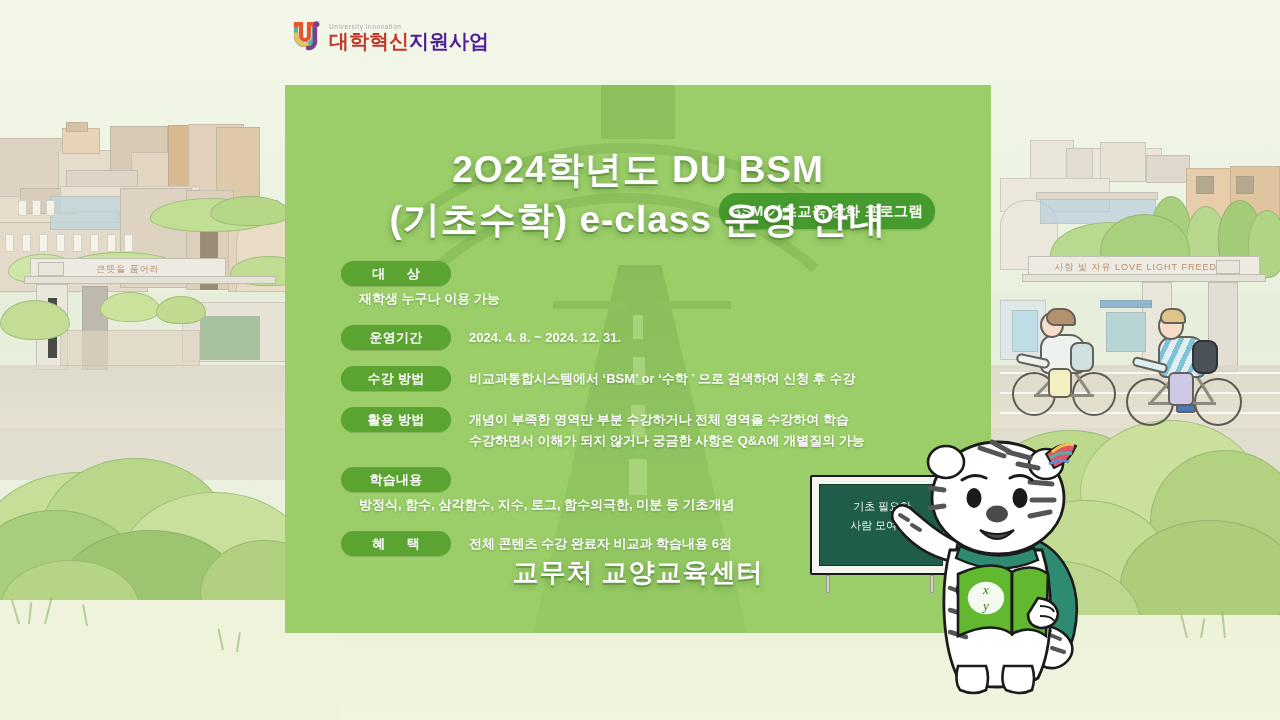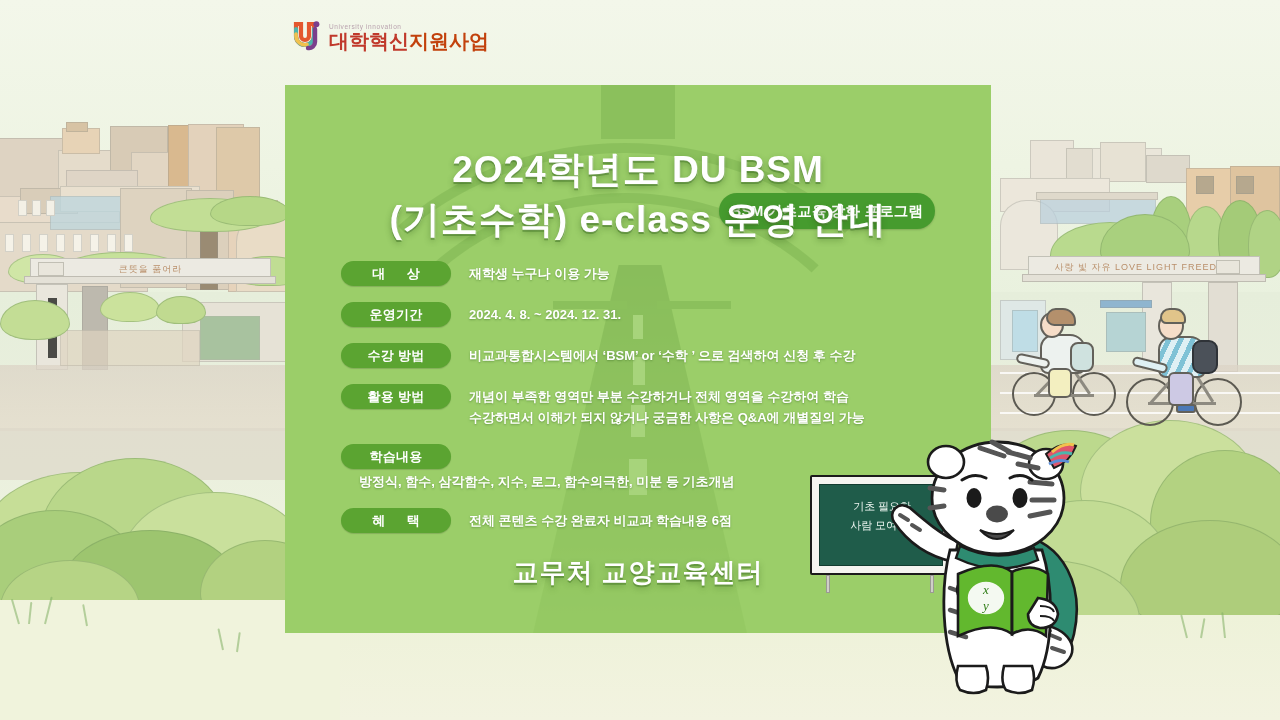--- a/index.html
+++ b/index.html
@@ -143,21 +143,21 @@
   }
   .row .pill span.spaced { letter-spacing:9px; text-indent:9px; }
   .row .val {
     flex:1 1 auto; margin-left:18px; padding-top:2px;
     color:#ffffff; font-size:13px; font-weight:bold; line-height:21px;
     text-shadow:0 1px 2px rgba(60,110,35,.5);
   }
   .row .val .l2 { display:block; }
 
   
-  #rows .row.r1 { margin-bottom:16px; }
+  #rows .row.r1 { margin-bottom:16px;flex-direction:column; }
   #rows .row.r2 { margin-bottom:16px; }
   #rows .row.r3 { margin-bottom:16px;justify-content:flex-end; }
   #rows .row.r4 { margin-bottom:16px; }
   #rows .row.r5 { margin-bottom:16px;flex-direction:column; }
   #rows .row.r6 { margin-bottom:0; }
 
   
   #footer {
     position:absolute; left:0; top:470px; width:706px; text-align:center;
   }
@@ -175,21 +175,21 @@
   #logo .logo-text { position:relative; padding-bottom:1px; }
   #logo .logo-en {
     display:block; font-size:6.5px; color:#b9a2ae; letter-spacing:.6px;
     margin-bottom:1px; white-space:nowrap;
   }
   #logo .logo-ko {
     display:block; font-size:20px; font-weight:bold; white-space:nowrap;
     line-height:20px;
   }
   #logo .ko-a { color:#c0392b; }
-  #logo .ko-b { color:#c2410c; }
+  #logo .ko-b { color:#4c1d95; }
 
   
   #blackboard {
     position:absolute; left:810px; top:475px; width:142px; height:100px;
   }
   #bb-frame {
     position:absolute; inset:0; background:#f4f4f0;
     border:2px solid #1b1b1b; border-radius:2px;
   }
   #bb-inner {
@@ -275,21 +275,21 @@
     <div class="bush" style="left:1050px;top:222px;width:120px;height:56px;background:#b9da8e;"></div>
     <div class="bush" style="left:1100px;top:214px;width:90px;height:62px;background:#a9d07e;"></div>
 
     <div class="bush" style="left:150px;top:198px;width:120px;height:34px;background:#c2de95;"></div>
     <div class="bush" style="left:210px;top:196px;width:80px;height:30px;background:#b6d787;"></div>
     <div class="bush" style="left:62px;top:252px;width:120px;height:30px;background:#c6e19a;"></div>
     <div class="bush" style="left:8px;top:254px;width:70px;height:30px;background:#d0e6a6;"></div>
     <div class="bush" style="left:230px;top:256px;width:78px;height:30px;background:#c0dd93;"></div>
 
     <div class="gate">
-      <div class="gate-beam" style="left:30px;top:258px;width:241px;height:22px;">
+      <div class="gate-beam" style="left:30px;top:258px;width:196px;height:22px;">
         <span>큰뜻을 품어라</span>
       </div>
       <div class="gate-beam" style="left:24px;top:276px;width:252px;height:8px;background:#e4e1d7;"></div>
       <div class="gate-pillar" style="left:36px;top:284px;width:32px;height:86px;"></div>
       <div class="gate-plaque" style="left:48px;top:298px;height:60px;"></div>
       <div class="gate-pillar" style="left:82px;top:286px;width:26px;height:84px;background:#bdb9ae;"></div>
       <div class="gate-beam" style="left:38px;top:262px;width:26px;height:14px;background:#e9e6dc;"></div>
     </div>
 
     <div class="gate">

